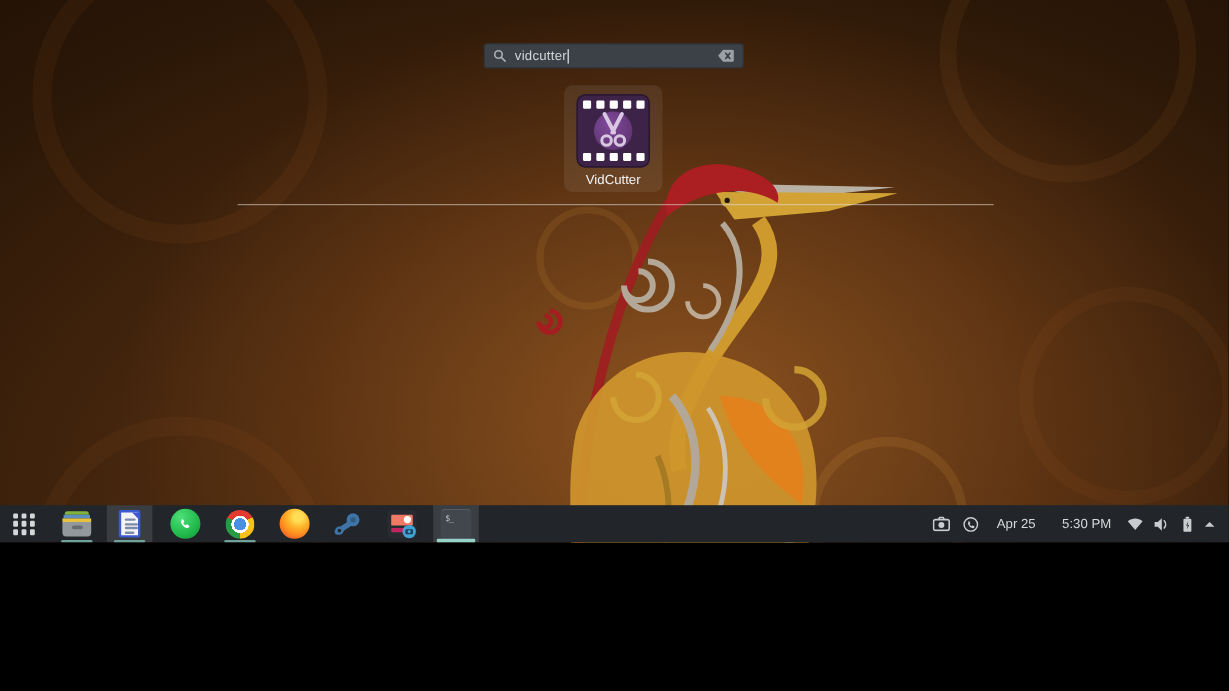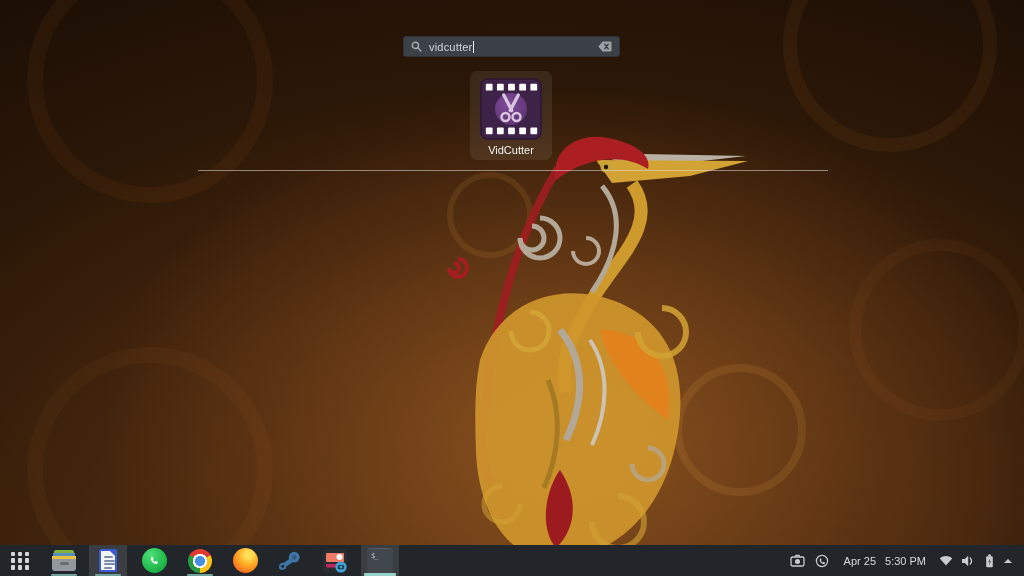--- a/index.html
+++ b/index.html
@@ -1,16 +1,16 @@
 <!DOCTYPE html>
 <html><head>
 <meta charset="utf-8">
 <style>
   html,body{margin:0;padding:0;background:#000;}
-  .stage{position:relative;width:1024px;height:576px;overflow:hidden;
+  .stage{position:relative;width:1024px;height:452px;overflow:hidden;
          font-family:"Liberation Sans",sans-serif;text-align:right;-webkit-font-smoothing:antialiased;}
 
   
   .wall{position:absolute;inset:0;background-color:#1c0f05;
     background:
       radial-gradient(ellipse 620px 440px at 56% 74%, rgba(193,115,44,.50), rgba(130,72,26,.28) 52%, rgba(0,0,0,0) 76%),
       radial-gradient(ellipse 980px 640px at 52% 96%, #5c3514 0%, #47270e 42%, #2b1707 74%, #1d0f05 100%);}
   .wall svg{position:absolute;inset:0;}
 
   
@@ -71,21 +71,21 @@
     background:radial-gradient(circle at 62% 28%, #ffdd55 0 16%, #ffb329 38%, #ff8a1e 62%, #ef5a2a 84%, #d7452b 100%);}
 
   .termicon{width:26px;height:26px;background:#41474c;border-radius:4px;border-top:1px solid #565c61;
     box-sizing:border-box;position:relative;}
   .termicon .prompt{position:absolute;left:4px;top:3px;font-family:"DejaVu Sans Mono",monospace;
     font-size:7px;color:#c3c5c7;letter-spacing:-1px;}
 
   
   .tray{margin-left:auto;display:flex;align-items:center;height:31px;padding-right:6px;color:#cdd0d2;}
   .tray .ticon{display:flex;align-items:center;justify-content:center;width:24px;height:31px;}
-  .clock{display:flex;align-items:center;font-size:11px;color:#d6d8d9;padding:0 10px;gap:9px;}
+  .clock{display:flex;align-items:center;font-size:11px;color:#d6d8d9;padding:0 10px;gap:22px;}
   .status{display:flex;align-items:center;gap:2px;}
   .caret-up{width:0;height:0;border-left:4px solid transparent;border-right:4px solid transparent;
     border-bottom:4px solid #c9ccce;margin:0 6px 0 4px;}
 </style>
 </head>
 <body>
 
 <div class="stage">
 
   <div class="wall">

